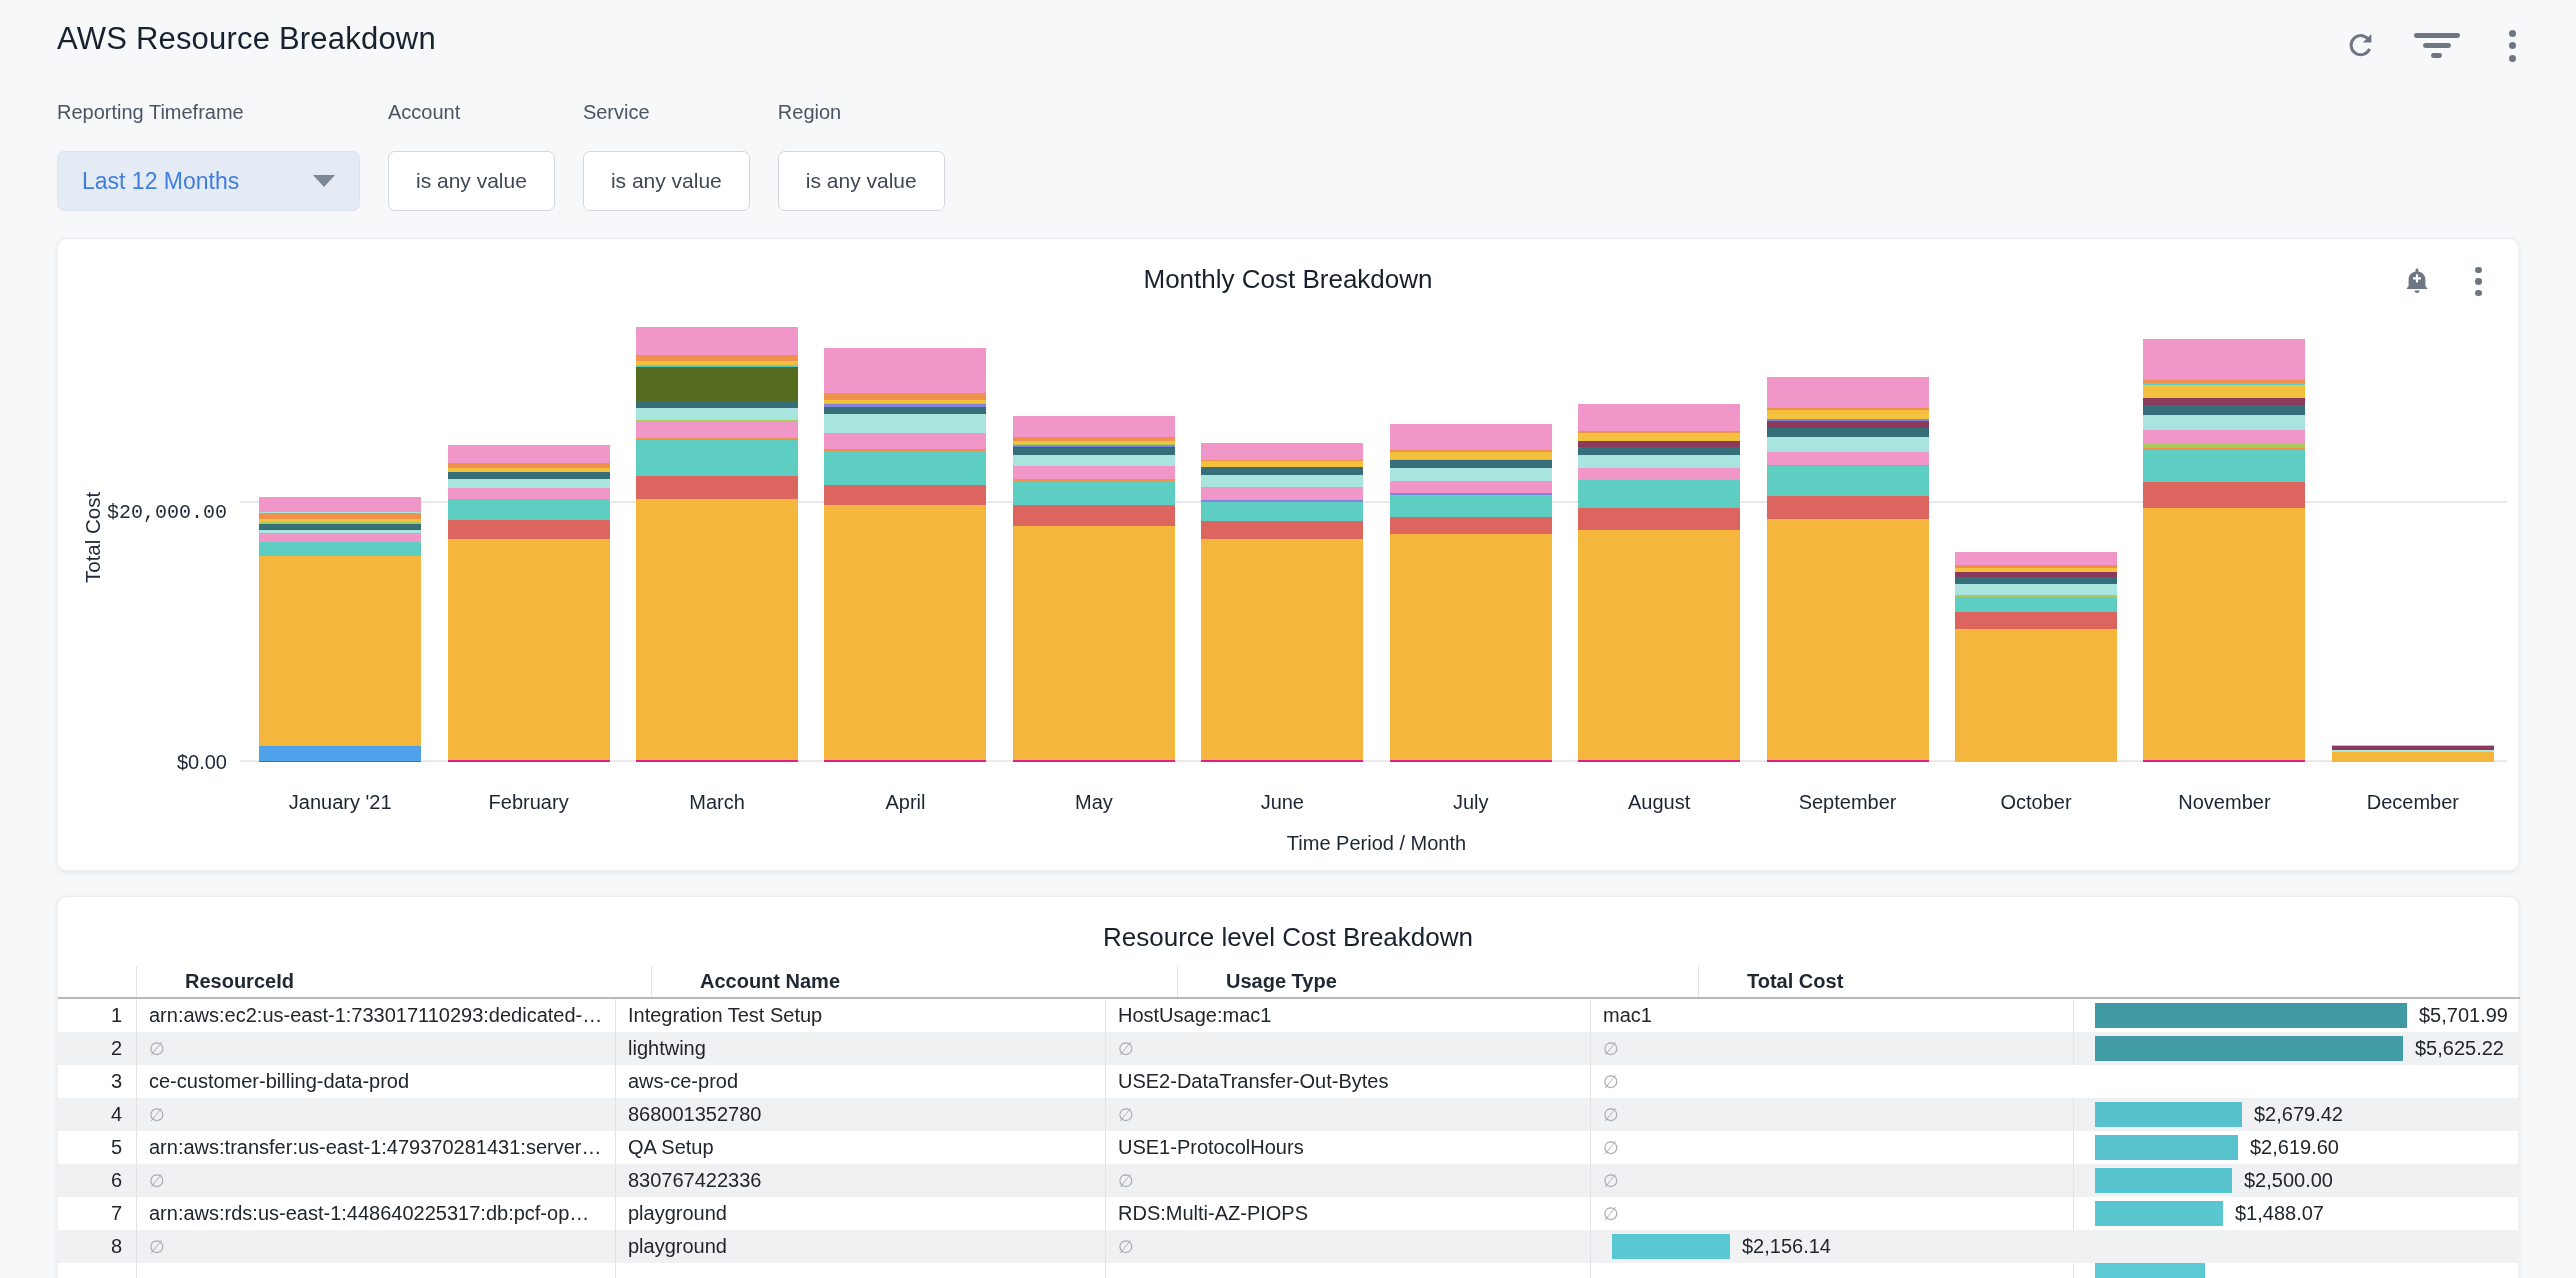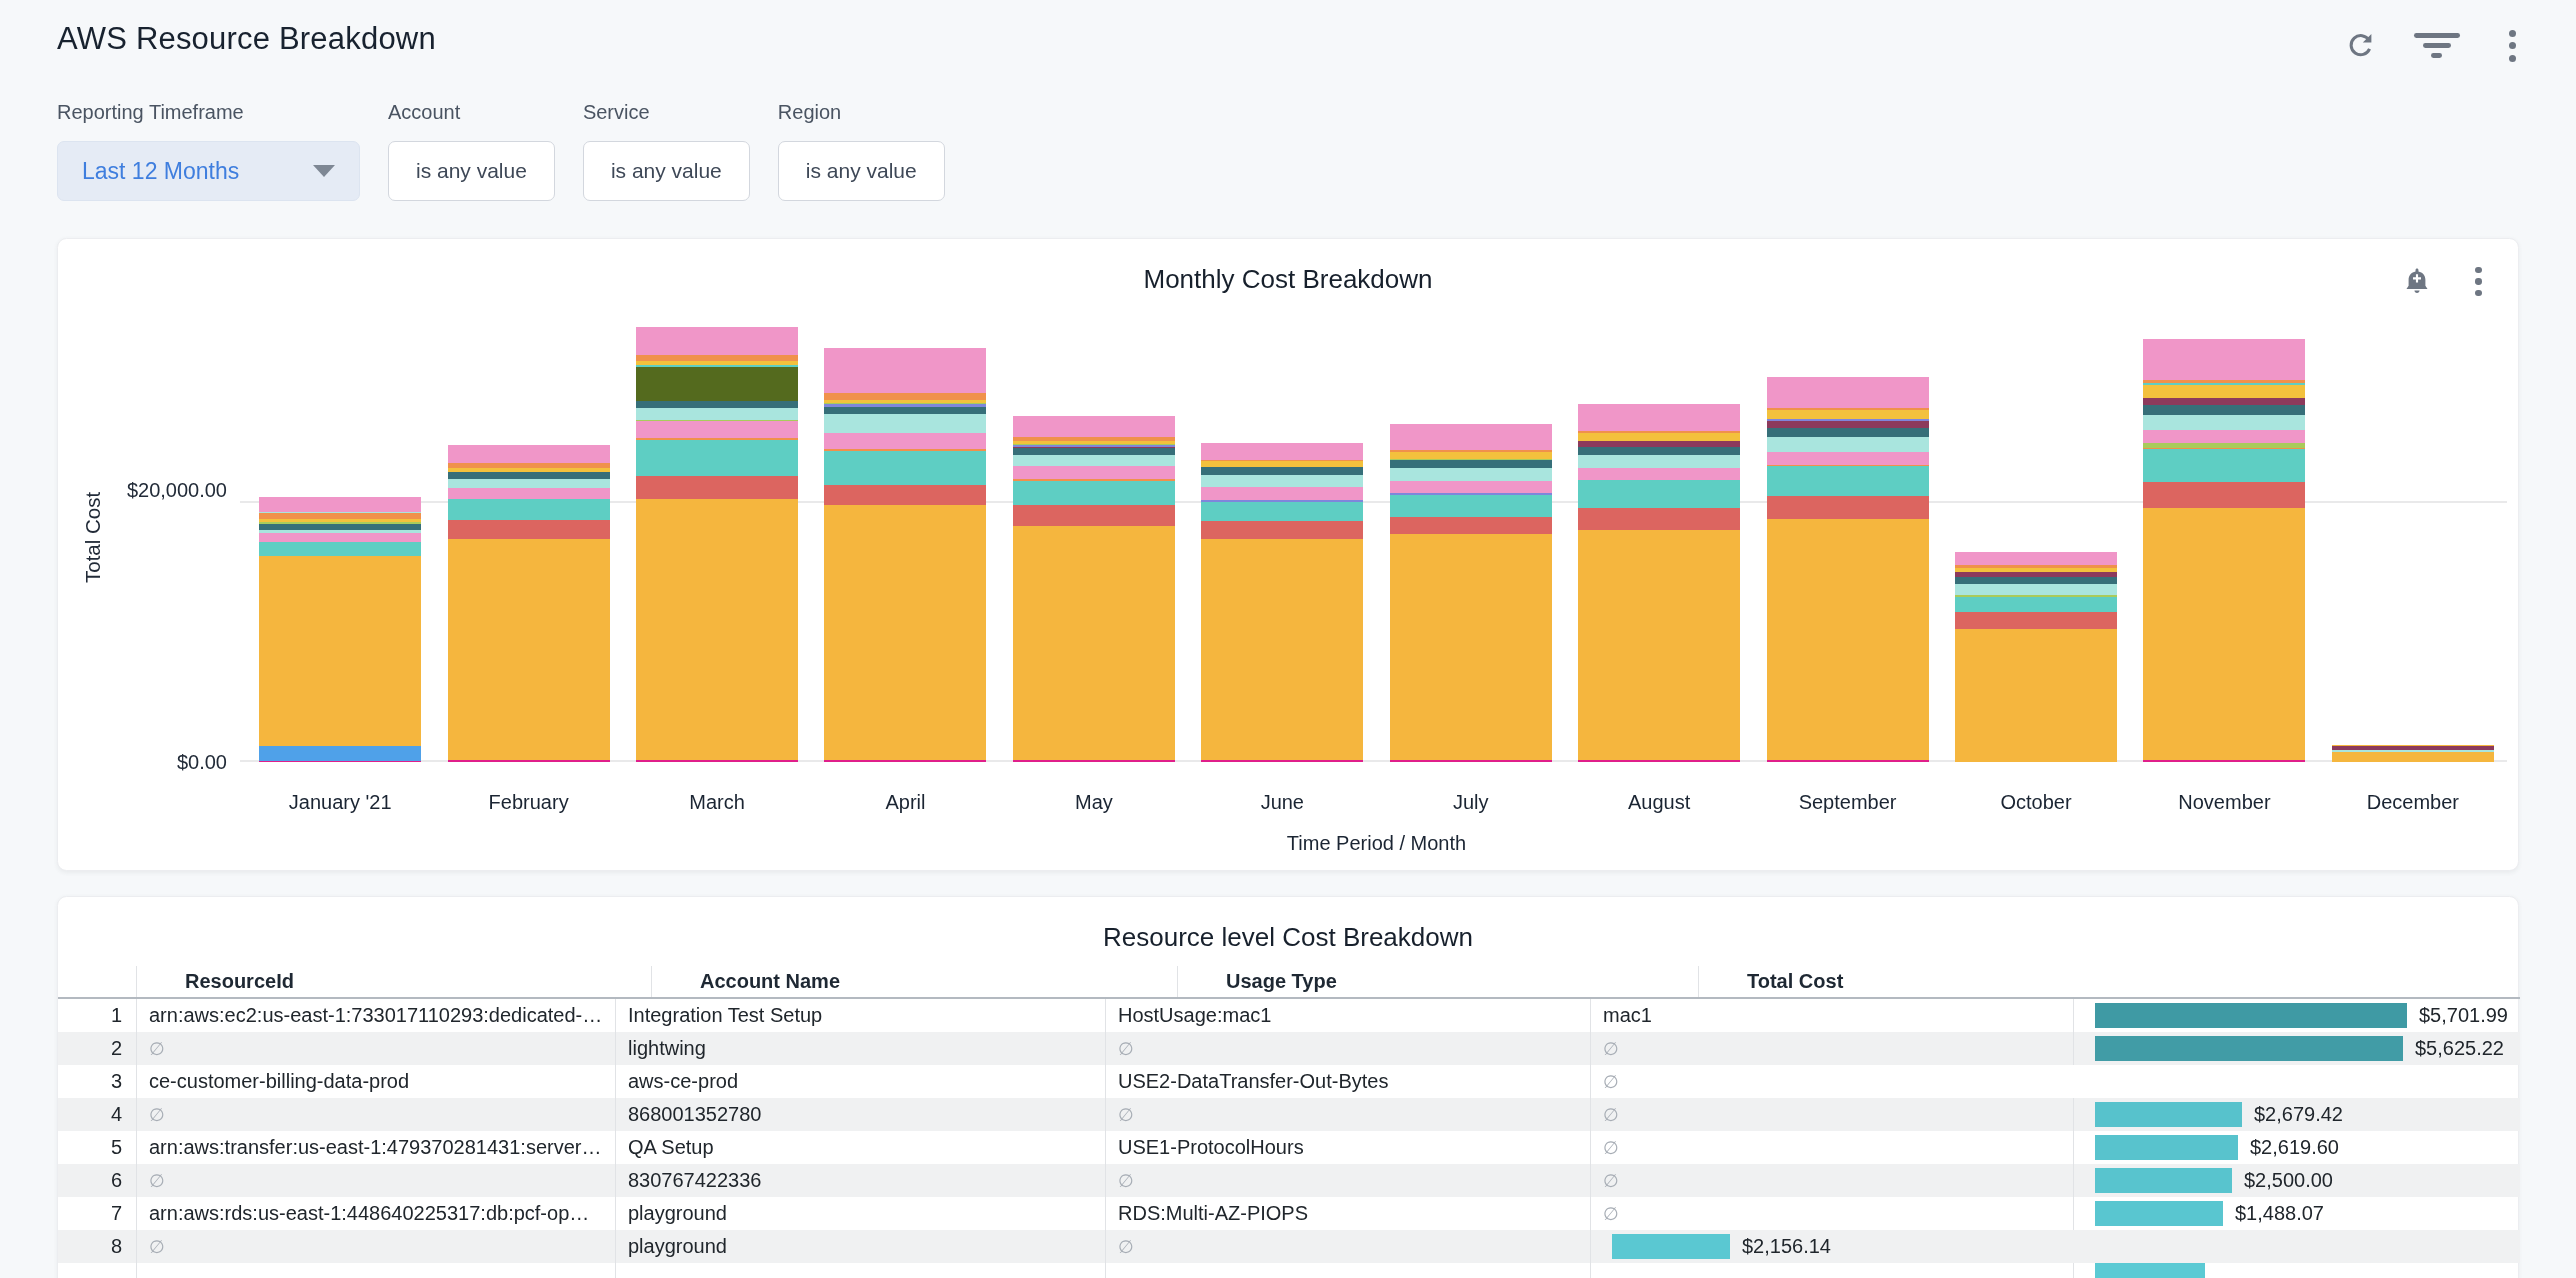--- a/index.html
+++ b/index.html
@@ -14,40 +14,40 @@
 
   
   .kebab { display:flex; flex-direction:column; gap:5.5px; }
   .kebab i { width:7px; height:7px; border-radius:50%; background:#6E7682; }
   .filt { display:flex; flex-direction:column; gap:5.5px; align-items:center; }
   .filt i { height:4.7px; border-radius:2.4px; background:#6E7682; }
   .filt i:nth-child(1){ width:46px; } .filt i:nth-child(2){ width:28px; } .filt i:nth-child(3){ width:11px; }
 
   
   .filters { position:absolute; left:57px; top:101px; display:flex; gap:28px; }
-  .filter .flabel { font-size:20px; color:#4A5462; margin-bottom:17px; }
+  .filter .flabel { font-size:20px; color:#4A5462; margin-bottom:27px; }
   .control { height:60px; border-radius:7px; display:flex; align-items:center; font-size:23px; }
   .dropdown { width:303px; background:#E5EBF5; border:0.8px solid #DCE4F0; color:#3F7EDE; padding:0 24px; justify-content:space-between; cursor:pointer; }
   .caret { width:0; height:0; border-left:11px solid transparent; border-right:11px solid transparent; border-top:12.6px solid #7E8794; }
   .anyvalue { background:#FFFFFF; border:0.8px solid #D3D7DE; color:#3E4857; padding:0 27px; font-size:21px; cursor:pointer; }
 
   
   .card { position:absolute; left:57px; width:2462px; background:#fff; border:0.8px solid #ECEDF0; border-radius:9.5px; box-shadow:0 1.6px 4.7px rgba(60,64,67,.07); }
   .chart-card { top:238px; height:633px; }
   .table-card { top:896px; height:410px; border-radius:9.5px 9.5px 0 0; }
   .card-title { position:absolute; left:0; right:0; top:25px; text-align:center; font-size:26px; color:#17202C; }
   .tile-icons { position:absolute; top:25px; right:22px; display:flex; gap:27px; align-items:center; }
   .tile-icons .kebab i { width:6.3px; height:6.3px; gap:4.7px; }
 
   
   .plot { position:absolute; left:188px; right:11px; top:73px; height:450px; }
   .gridline { position:absolute; left:-6.3px; right:0; height:1.6px; background:#E9E9EA; }
   .g0 { bottom:0; } .g20 { bottom:259px; }
   .ytick { position:absolute; right:calc(100% + 19px); font-size:20px; color:#222B38; white-space:nowrap; transform:translateY(50%); }
-  .yt20 { bottom:272px; } .yt0 { bottom:0; }
+  .yt20 { bottom:250px;font-family:Liberation Mono, monospace; } .yt0 { bottom:0; }
   .y-axis-title { position:absolute; left:19px; top:73px; height:450px; width:32px; display:flex; align-items:center; justify-content:center; writing-mode:vertical-rl; transform:rotate(180deg); font-size:20.5px; color:#222B38; }
   .bars { position:absolute; inset:0; display:flex; align-items:flex-end; }
   .slot { flex:1; display:flex; justify-content:center; }
   .bar { width:86%; display:flex; flex-direction:column-reverse; }
   .seg { width:100%; }
   .xlabels { position:absolute; left:188px; right:11px; top:552px; display:flex; }
   .xlab { flex:1; text-align:center; font-size:20px; color:#1B2533; }
   .x-axis-title { position:absolute; left:188px; right:11px; top:593px; text-align:center; font-size:20px; color:#1B2533; }
 
   

